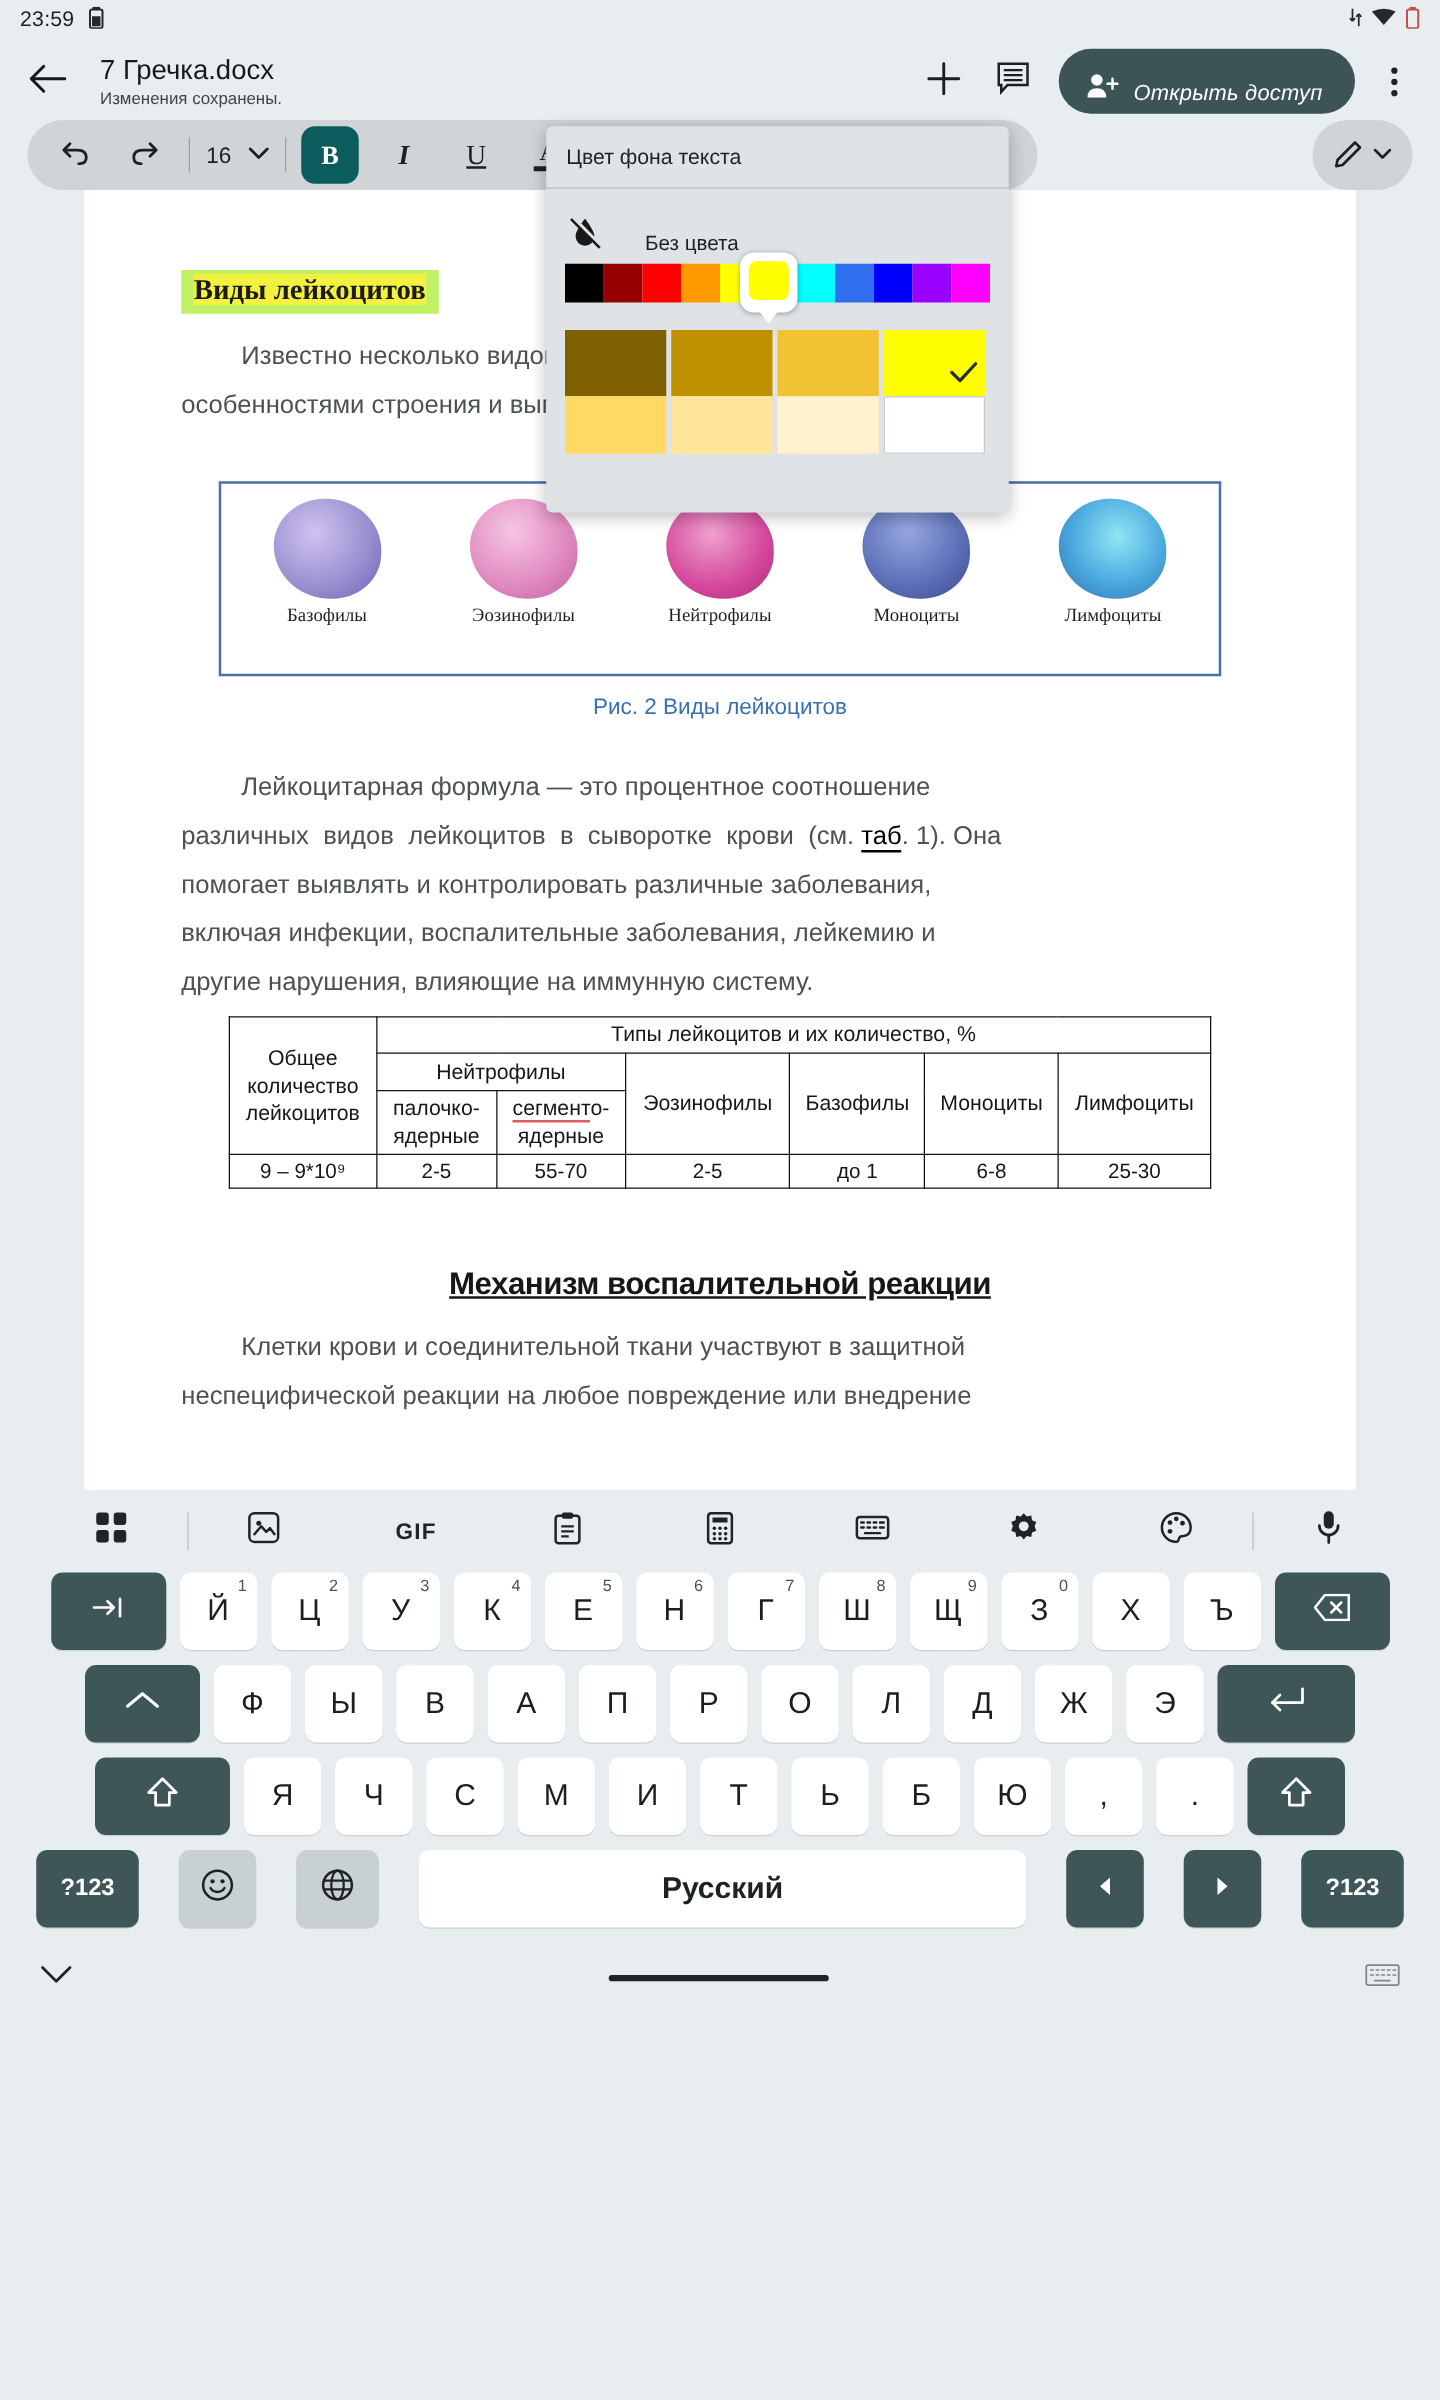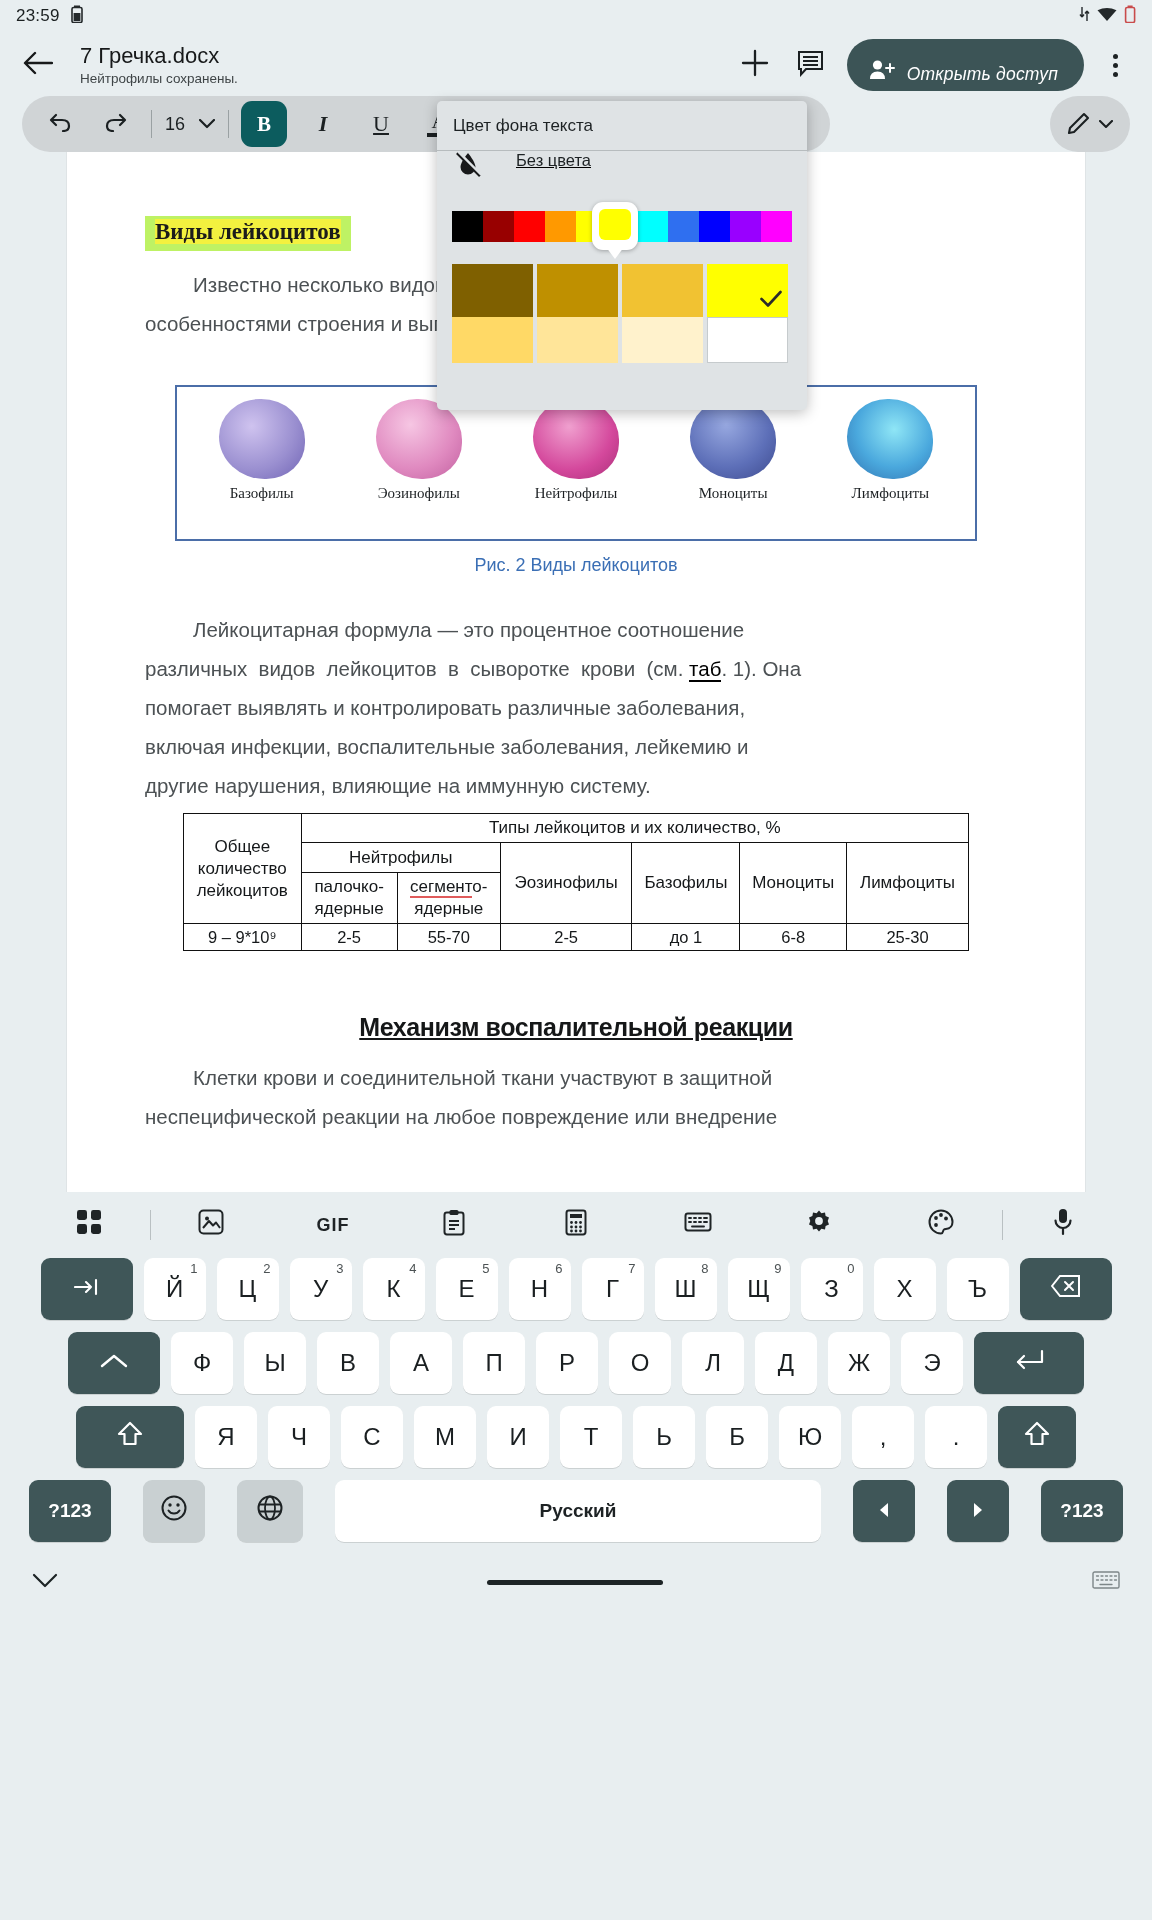--- a/index.html
+++ b/index.html
@@ -88,21 +88,21 @@
 
   .h2-title { text-align: center; font-size: 25px; font-weight: bold; color: #151718;
       text-decoration: underline; margin-top: 62px; font-family: "Liberation Sans", sans-serif;
       letter-spacing: -0.4px; }
 
   
   .popup { position: absolute; top: 101px; left: 437px; width: 370px; height: 309px;
       background: #dfe3e5; border-radius: 5px; box-shadow: 0 3px 14px rgba(0,0,0,.26); }
   .popup-hd { height: 50px; display: flex; align-items: center; padding: 0 16px;
       border-bottom: 1px solid #b7bcbe; font-size: 17px; color: #1d2224; }
-  .popup-nocolor { height: 54px; display: flex; align-items: flex-start; padding: 0 18px; gap: 34px; text-decoration: underline; }
+  .popup-nocolor { height: 54px; display: flex; align-items: flex-end; padding: 0 18px; gap: 34px; }
   .popup-nocolor .lbl { font-size: 16.5px; color: #1d2224; }
   .hue-strip { margin: 6px 0 0 15px; width: 340px; height: 31px; display: flex; position: relative; }
   .hue-strip .hc { flex: 1; height: 31px; }
   .hue-sel { position: absolute; top: -9px; width: 46px; height: 48px; background: #fff;
       border-radius: 11px; box-shadow: 0 1px 4px rgba(0,0,0,.3); }
   .hue-sel .inner { position: absolute; top: 7px; left: 7px; width: 32px; height: 31px;
       border-radius: 6px; }
   .hue-sel .tail { position: absolute; left: 11px; bottom: -9px; width: 24px; height: 16px;
       background: #fff; clip-path: polygon(0 0, 100% 0, 50% 100%); }
   .shade-grid { margin: 22px 0 0 15px; width: 340px; display: grid;
@@ -128,21 +128,21 @@
   .key.mid { background: #c9d0d2; }
   .k-tab { width: 92px; }
   .k-bsp { width: 92px; }
   .k-shiftlock { width: 92px; }
   .k-enter { width: 110px; }
   .k-shift { width: 108px; }
   .k-shiftR { width: 78px; }
   .k-123 { width: 82px; }
   .k-emoji { width: 62px; }
   .k-globe { width: 66px; }
-  .k-space { flex: 1; max-width: 486px; background: #fff; font-size: 19px; color: #1d2224; }
+  .k-space { flex: 1; max-width: 486px; background: #fff; font-size: 24px; color: #1d2224; }
   .k-arrow { width: 62px; }
   .kb-bottom { height: 56px; display: flex; align-items: center; justify-content: space-between;
       padding: 0 32px; }
   .homebar { width: 176px; height: 5px; border-radius: 3px; background: #1d2426; margin: 0 auto; }
   .mini-kb { width: 26px; height: 18px; }
 </style>
 </head>
 <body>
 
 <div id="root">
@@ -180,21 +180,21 @@
   <div class="appbar">
     <div class="back-btn">
       <span>
         <svg width="30" height="24" viewBox="0 0 30 24">
             <path d="M29 12 H3 M12 2 L2 12 L12 22" stroke="#17191a" stroke-width="2.4" fill="none" stroke-linecap="round" stroke-linejoin="round"></path>
           </svg>
       </span>
     </div>
     <div class="titlewrap">
       <div class="doc-title">7 Гречка.docx</div>
-      <div class="doc-sub">Нейтрофилы сохранены.</div>
+      <div class="doc-sub">Изменения сохранены.</div>
     </div>
     <div class="appbar-right">
       <div class="icon-btn">
         <span>
           <svg width="28" height="28" viewBox="0 0 28 28">
               <path d="M14 2 V26 M2 14 H26" stroke="#1a1f21" stroke-width="2.3" stroke-linecap="round"></path>
             </svg>
         </span>
       </div>
       <div class="icon-btn">

